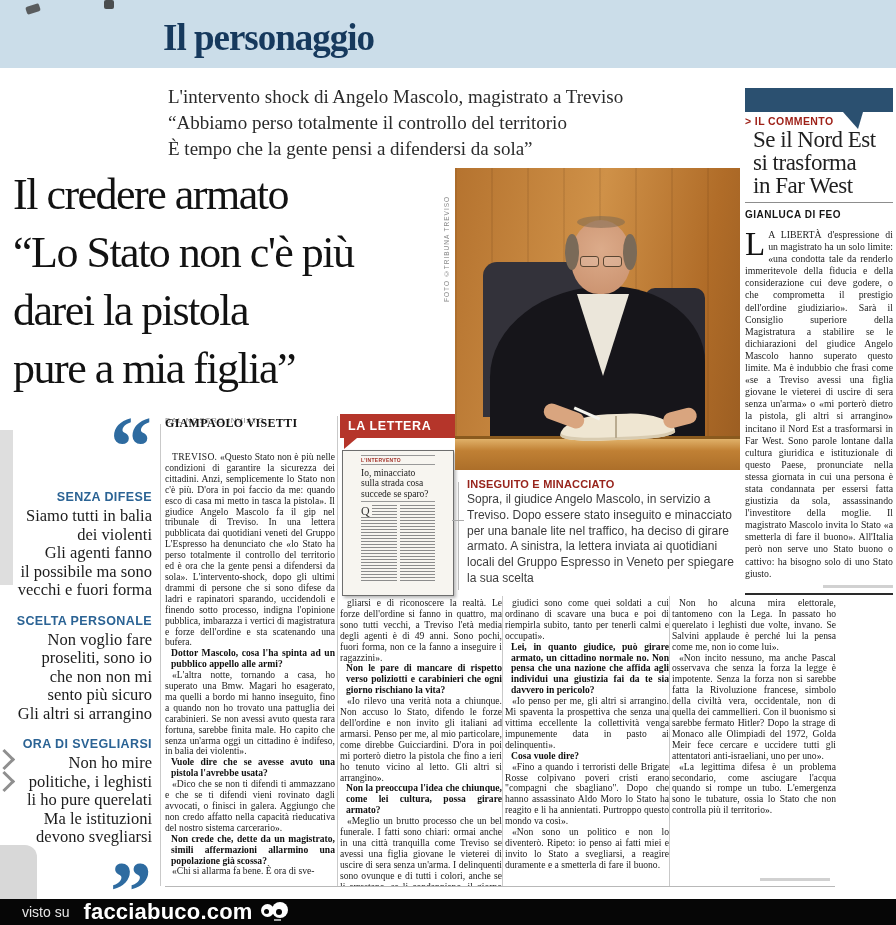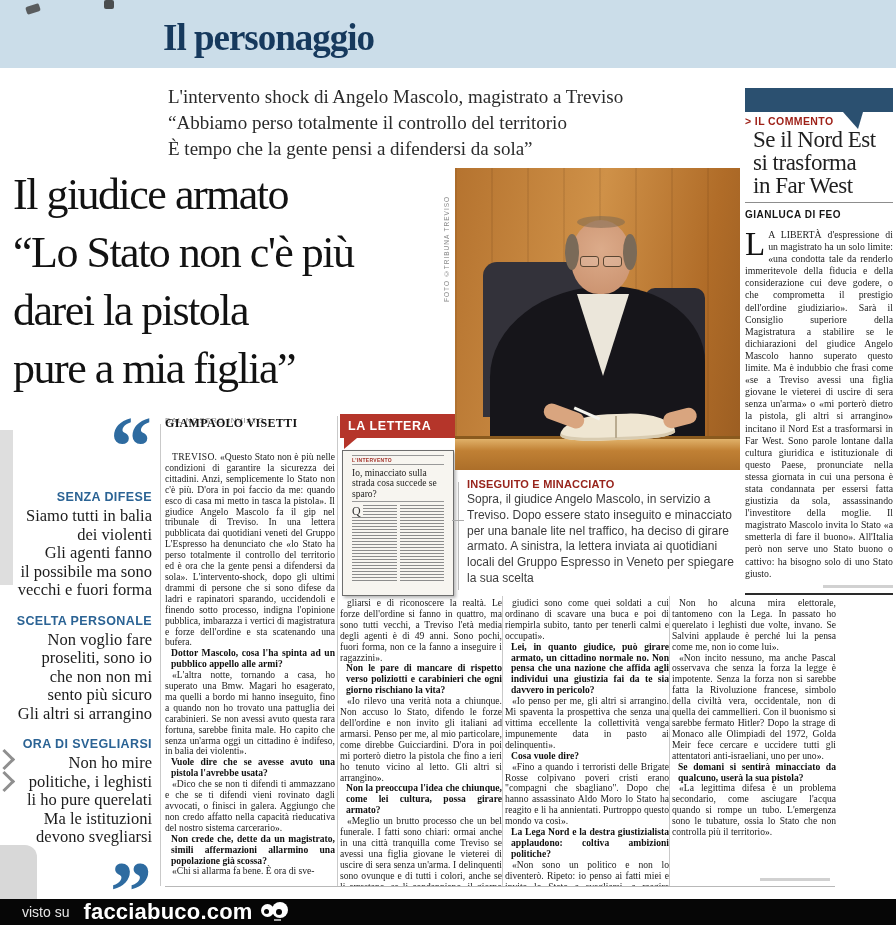--- a/index.html
+++ b/index.html
@@ -47,21 +47,21 @@
   .smudge{background:#bdbdbd;opacity:.7;height:3px;}
   .sign-art{left:760px;top:878px;width:70px;}
 
   
   .lettera{left:340px;top:414px;width:118px;height:182px;}
   .lettera-bar{position:absolute;left:0;top:0;width:118px;height:24px;background:#b5352a;color:#fff;
                font-family:"Liberation Sans",sans-serif;font-weight:bold;font-size:12.5px;letter-spacing:.6px;
                line-height:24px;padding-left:8px;box-sizing:border-box;}
   .lettera-tail{position:absolute;left:4px;top:24px;width:0;height:0;border-top:11px solid #b5352a;border-right:13px solid transparent;}
   .mini-doc{position:absolute;left:2px;top:36px;width:112px;height:146px;background:#f7f5f0;border:1px solid #6e6e6e;
-            box-shadow:2px 2px 3px rgba(0,0,0,.28);padding:4px 9px;box-sizing:border-box;}
+            box-shadow:2px 2px 3px rgba(0,0,0,.28);padding:4px 18px;box-sizing:border-box;}
   .mini-kicker{font-family:"Liberation Sans",sans-serif;font-size:5px;color:#a2322a;font-weight:bold;
                border-top:1px solid #999;border-bottom:1px solid #999;padding:1px 0;letter-spacing:.3px;}
   .mini-title{font-size:9.5px;line-height:1.08;color:#1b1b1b;margin:3px 0 2px;}
   .mini-rule{border-top:1px solid #999;margin:2px 0 3px;}
   .greek{background:repeating-linear-gradient(180deg,#8c8c8c 0px,#8c8c8c 1px,transparent 1px,transparent 3px);}
   .mini-cols{display:flex;gap:3px;height:76px;}
   .mini-col{flex:1;position:relative;}
   .mini-q{position:absolute;left:0;top:0;background:#f7f5f0;font-size:12px;line-height:12px;padding-right:2px;color:#333;}
   .caption-vrule{left:458px;top:482px;width:1px;height:108px;background:#bbb;}
   .caption-conn{left:452px;top:520px;width:12px;height:1px;background:#aaa;}
@@ -124,21 +124,21 @@
 <div id="canvas">
 
   <div class="abs topband"></div>
   <div class="abs speck1"></div>
   <div class="abs speck2"></div>
   <div class="abs standfirst">L'intervento shock di Angelo Mascolo, magistrato a Treviso
 “Abbiamo perso totalmente il controllo del territorio
 È tempo che la gente pensi a difendersi da sola”</div>
 
   <div class="abs section-title">Il personaggio</div>
-  <div class="abs headline">Il giudice armato
+  <div class="abs headline">Il credere armato
 “Lo Stato non c'è più
 darei la pistola
 pure a mia figlia”</div>
 
   <div class="abs rail-strip"></div>
   <div class="abs chev chev1"></div>
   <div class="abs chev chev2"></div>
   <div class="abs rail-tab"></div>
   <div class="abs rail">
     <div class="quote-glyph">“</div>
@@ -187,27 +187,25 @@
       <p class="ba">«Io rilevo una verità nota a chiunque. Non accuso lo Stato, difendo le forze dell'ordine e non invito gli italiani ad armarsi. Penso per me, al mio particolare, come direbbe Guicciardini. D'ora in poi mi porterò dietro la pistola che fino a ieri ho tenuto vicino al letto. Gli altri si arrangino».</p>
       <p class="bq">Non la preoccupa l'idea che chiunque, come lei cultura, possa girare armato?</p>
       <p class="ba">«Meglio un brutto processo che un bel funerale. I fatti sono chiari: ormai anche in una città tranquilla come Treviso se avessi una figlia giovane le vieterei di uscire di sera senza un'arma. I delinquenti sono ovunque e di tutti i colori, anche se li arrestano, se li condanniano, il giorno dopo scorrazzano liberi. I</p>
     </div>
   <div class="abs col col3">
       <p class="bp">giudici sono come quei soldati a cui ordinano di scavare una buca e poi di riempirla subito, tanto per tenerli calmi e occupati».</p>
       <p class="bq">Lei, in quanto giudice, può girare armato, un cittadino normale no. Non pensa che una nazione che affida agli individui una giustizia fai da te sia davvero in pericolo?</p>
       <p class="ba">«Io penso per me, gli altri si arrangino. Mi spaventa la prospettiva che senza una vittima eccellente la collettività venga impunemente data in pasto ai delinquenti».</p>
       <p class="bq">Cosa vuole dire?</p>
       <p class="ba">«Fino a quando i terroristi delle Brigate Rosse colpivano poveri cristi erano "compagni che sbagliano". Dopo che hanno assassinato Aldo Moro lo Stato ha reagito e li ha annientati. Purtroppo questo mondo va così».</p>
-      <p class="bq">La Lega Nord e la destra giustizialista applaudono: coltiva ambizioni politiche?</p>
       <p class="ba">«Non sono un politico e non lo diventerò. Ripeto: io penso ai fatti miei e invito lo Stato a svegliarsi, a reagire duramente e a smetterla di fare il buono.</p>
     </div>
   <div class="abs col col4">
       <p class="bp">Non ho alcuna mira elettorale, tantomeno con la Lega. In passato ho querelato i leghisti due volte, invano. Se Salvini applaude è perché lui la pensa come me, non io come lui».</p>
       <p class="ba">«Non incito nessuno, ma anche Pascal osservava che senza la forza la legge è impotente. Senza la forza non si sarebbe fatta la Rivoluzione francese, simbolo della civiltà vera, occidentale, non di quella dei cammellieri. Con il buonismo si sarebbe fermato Hitler? Dopo la strage di Monaco alle Olimpiadi del 1972, Golda Meir fece cercare e uccidere tutti gli attentatori anti-israeliani, uno per uno».</p>
-      <p class="bq">Se domani si sentirà minacciato da qualcuno, userà la sua pistola?</p>
       <p class="ba">«La legittima difesa è un problema secondario, come asciugare l'acqua quando si rompe un tubo. L'emergenza sono le tubature, ossia lo Stato che non controlla più il territorio».</p>
     </div>
 
   <div class="abs lettera">
     <div class="lettera-bar">LA LETTERA</div>
     <div class="lettera-tail"></div>
     <div class="mini-doc">
       <div class="mini-kicker">L'INTERVENTO</div>
       <div class="mini-title">Io, minacciato sulla strada cosa succede se sparo?</div>
       <div class="mini-rule"></div>

